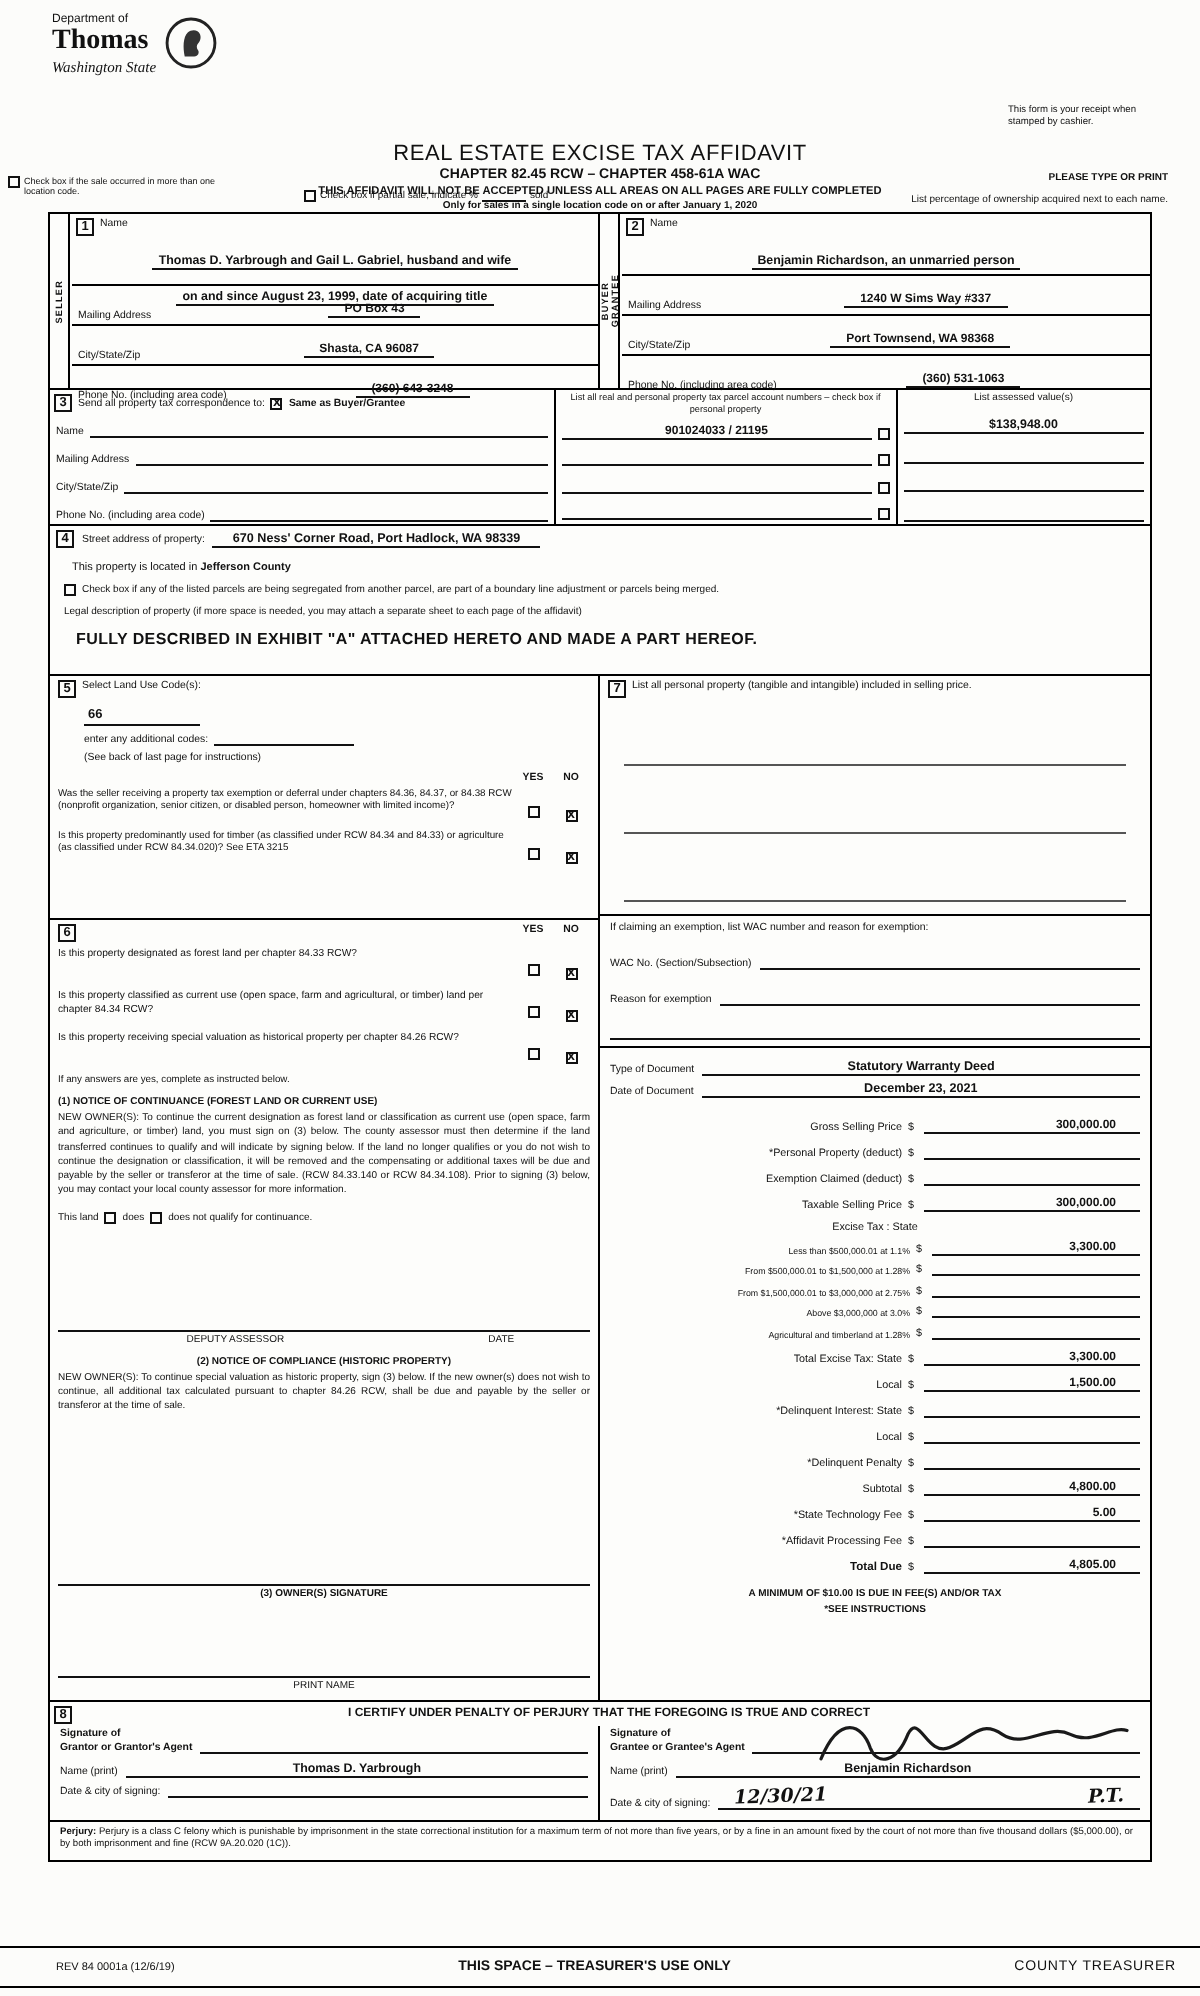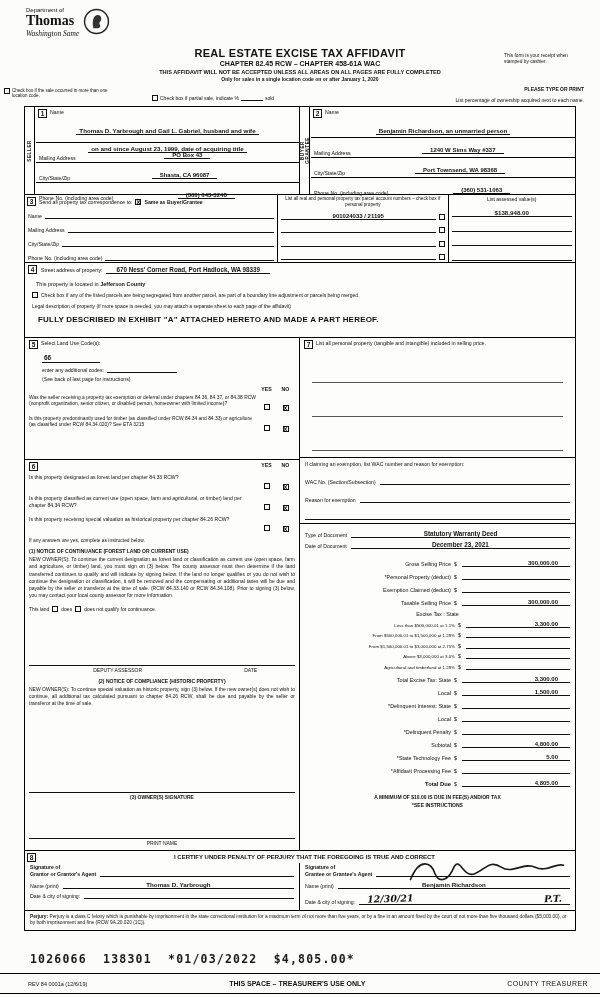--- a/index.html
+++ b/index.html
@@ -11,21 +11,21 @@
     overflow:hidden;
   }
   
   .header { position:relative; height:106px; }
   .logo { position:absolute; left:26px; top:7px; display:flex; gap:4px; align-items:flex-start; }
   .l1 { font-size:6px; }
   .l2 { font-size:14px; font-weight:bold; font-family:"Liberation Serif",serif; }
   .l3 { font-size:7.5px; font-style:italic; font-family:"Liberation Serif",serif; }
   .seal { width:27px; height:27px; margin-top:1px; }
   .titleblock { position:absolute; left:50%; top:47px; transform:translateX(-50%); width:380px; text-align:center; }
-  .t1 { font-size:11px; font-weight:bold; letter-spacing:.3px; }
+  .t1 { font-size:11px; font-weight:normal; letter-spacing:.3px;margin-top:24px; }
   .t2 { font-size:7px; font-weight:bold; margin-top:1px; }
   .t3 { font-size:5.6px; font-weight:bold; margin-top:2px; }
   .t4 { font-size:5px; font-weight:bold; margin-top:1px; }
   .receipt { position:absolute; right:16px; top:53px; width:80px; font-size:4.8px; line-height:1.3; }
   .typeprint { position:absolute; right:16px; top:86px; font-size:5px; font-weight:bold; }
   .hint-left { position:absolute; left:4px; top:88px; width:118px; font-size:4.5px; line-height:1.2; display:flex; gap:2px; }
   .hint-mid { position:absolute; left:152px; top:95px; font-size:5px; display:flex; align-items:flex-end; gap:2px; }
   .hint-right { position:absolute; right:16px; top:97px; font-size:5px; }
   .shortline { display:inline-block; width:22px; height:5px; border-bottom:1px solid #111; }
   
@@ -160,21 +160,21 @@
 </head>
 <body>
 
 <div class="page">
 
   <div class="header">
     <div class="logo">
       <div class="logo-text">
         <div class="l1">Department of</div>
         <div class="l2">Thomas</div>
-        <div class="l3">Washington Same</div>
+        <div class="l3">Washington State</div>
       </div>
       <svg class="seal" viewBox="0 0 30 30">
         <circle cx="15" cy="15" r="13.3" fill="none" stroke="#222" stroke-width="1.6"></circle>
         <path d="M11.5 22.5 C10.5 17.5 10.5 12 13.2 9.2 C15.3 7.2 19 7.4 20 10.2 C20.8 12.4 20 14.2 18.9 15.3 C18 16.3 18 18 18.9 19 C19.8 20.1 19 22.5 16.8 22.5 Z" fill="#333"></path>
       </svg>
     </div>
 
     <div class="titleblock">
       <div class="t1">REAL ESTATE EXCISE TAX AFFIDAVIT</div>
       <div class="t2">CHAPTER 82.45 RCW – CHAPTER 458-61A WAC</div>
@@ -607,20 +607,19 @@
           </div>
         </div>
       </div>
     </div>
 
     <div class="perjury">
       <b>Perjury:</b><span> Perjury is a class C felony which is punishable by imprisonment in the state correctional institution for a maximum term of not more than five years, or by a fine in an amount fixed by the court of not more than five thousand dollars ($5,000.00), or by both imprisonment and fine (RCW 9A.20.020 (1C)).</span>
     </div>
   </div>
 
-  <div class="stamp">1026066  138301  *01/03/2022  $4,805.00*</div>
 
   <div class="pfooter">
     <span class="frev">REV 84 0001a (12/6/19)</span>
     <span class="fspace">THIS SPACE – TREASURER'S USE ONLY</span>
     <span class="ftreas">COUNTY TREASURER</span>
   </div>
 </div>
 
 </body></html>

